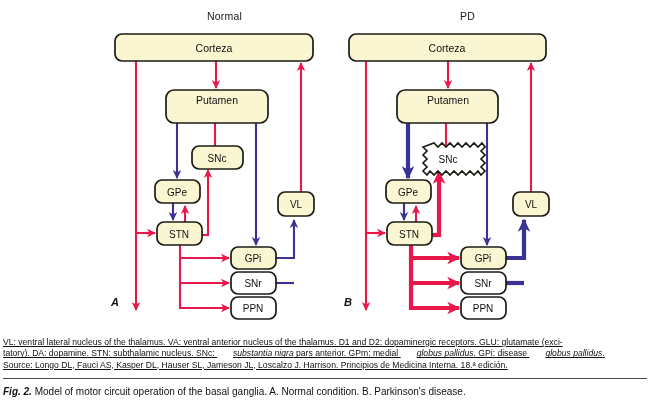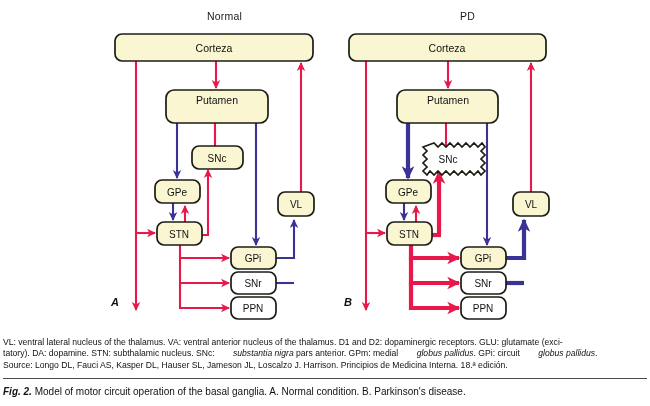--- a/index.html
+++ b/index.html
@@ -22,21 +22,21 @@
     position:absolute;font-size:11px;font-weight:bold;font-style:italic;color:#111;
   }
   #letter-a{left:111px;top:296px;}
   #letter-b{left:344px;top:296px;}
 
   
   #legend-block{
     position:absolute;left:3px;top:337px;width:644px;
     font-size:8.6px;line-height:11.3px;color:#111;text-align:justify;
   }
-  #legend-block .ln{display:block;}
+  #legend-block .ln{display:block;text-decoration:underline;}
   #legend-block i{font-style:italic;margin-left:16px;}
   #caption-rule{
     position:absolute;left:3px;top:378px;width:644px;height:1px;background:#4a4a4a;
   }
   #fig-caption{
     position:absolute;left:3px;top:386px;width:644px;font-size:10px;color:#111;
   }
   #fig-caption b{font-weight:bold;font-style:italic;}
 </style>
 </head>
@@ -215,21 +215,21 @@
       <g>
         <rect class="bx by" x="513" y="192" width="36" height="24" rx="7" ry="7"></rect>
         <text class="lb-s" x="531" y="208">VL</text>
       </g>
     </g>
   </svg>
 </div>
 
 <div id="legend-block">
   <span class="ln">VL: ventral lateral nucleus of the thalamus. VA: ventral anterior nucleus of the thalamus. D1 and D2: dopaminergic receptors. GLU: glutamate (exci-</span>
-  <span class="ln"><span>tatory). DA: dopamine. STN: subthalamic nucleus. SNc: </span><i>substantia nigra</i><span> pars anterior. GPm: medial </span><i>globus pallidus</i><span>. GPi: circuit </span><i>globus pallidus</i><span>.</span></span>
+  <span class="ln"><span>tatory). DA: dopamine. STN: subthalamic nucleus. SNc: </span><i>substantia nigra</i><span> pars anterior. GPm: medial </span><i>globus pallidus</i><span>. GPi: disease </span><i>globus pallidus</i><span>.</span></span>
   <span class="ln">Source: Longo DL, Fauci AS, Kasper DL, Hauser SL, Jameson JL, Loscalzo J. Harrison. Principios de Medicina Interna. 18.ª edición.</span>
 </div>
 
 <div id="caption-rule"></div>
 
 <div id="fig-caption">
   <b>Fig. 2.</b>
   <span>Model of motor circuit operation of the basal ganglia. A. Normal condition. B. Parkinson's disease.</span>
 </div>
 

